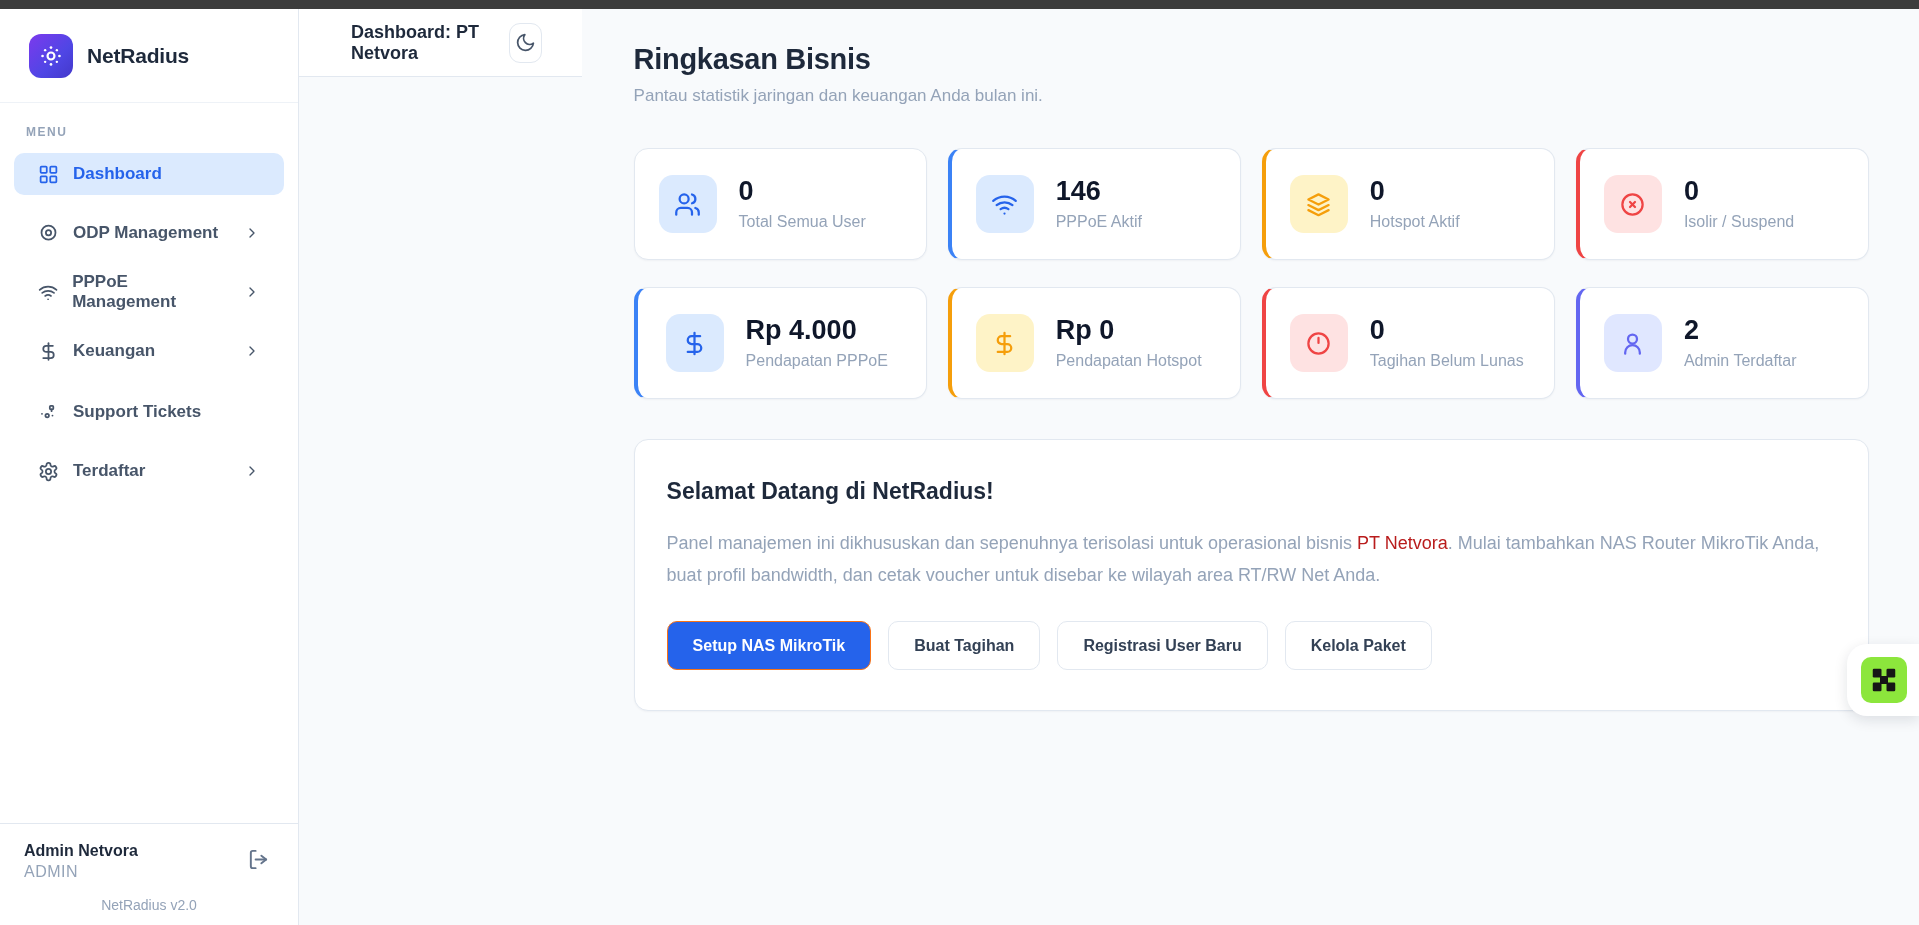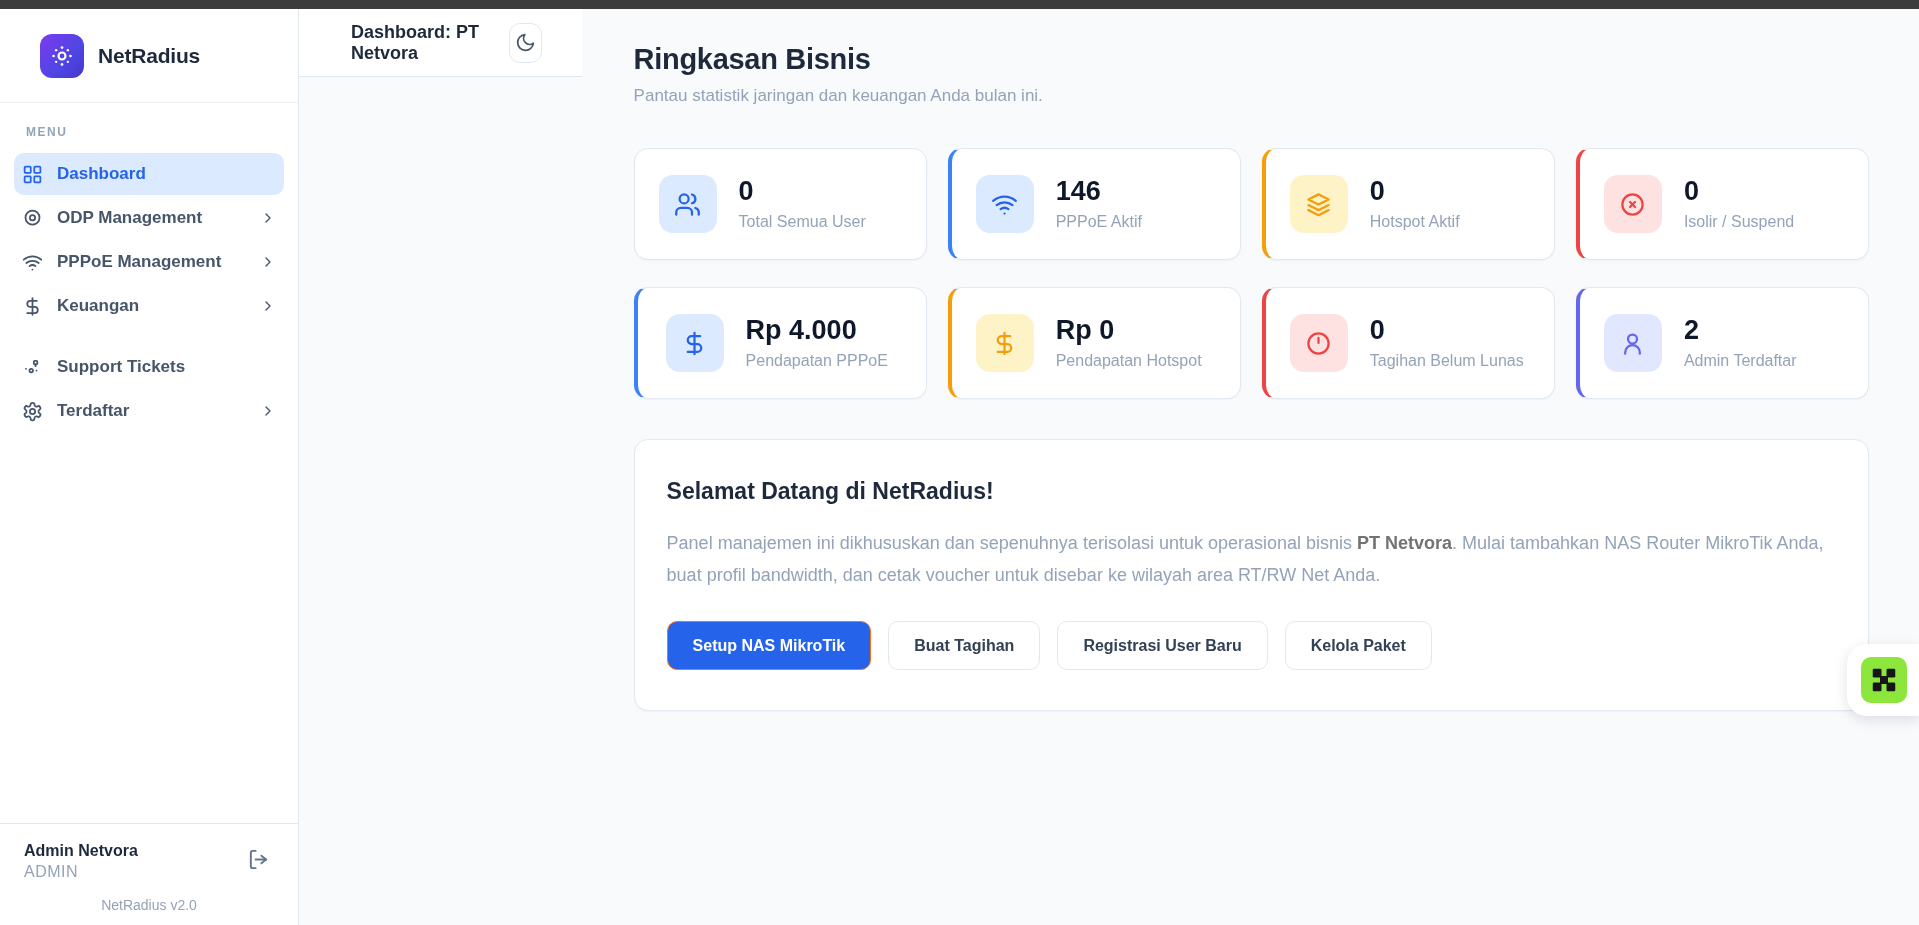--- a/index.html
+++ b/index.html
@@ -4,27 +4,27 @@
 <style>
   * { margin:0; padding:0; box-sizing:border-box; }
   html,body { width:1919px; height:925px; overflow:hidden; }
   body { font-family:"Liberation Sans", sans-serif; background:#f8fafc; color:#1e293b; position:relative; }
 
   .topstrip { height:9px; background:#3c3c3c; width:100%; }
   .shell { display:flex; height:916px; }
 
   
   .sidebar { width:299px; background:#ffffff; border-right:1px solid #e2e8f0; display:flex; flex-direction:column; flex-shrink:0; }
-  .brand { display:flex; align-items:center; gap:14px; padding:0 40px; height:94px; border-bottom:1px solid #eef2f7; }
+  .brand { display:flex; align-items:center; gap:14px; padding:0 29px; height:94px; border-bottom:1px solid #eef2f7; }
   .brand-logo { width:44px; height:44px; border-radius:12px; background:linear-gradient(135deg,#7c3aed,#4f46e5 60%,#4338ca); display:flex; align-items:center; justify-content:center; flex-shrink:0; }
   .brand-name { font-size:21px; font-weight:700; color:#1e293b; letter-spacing:-0.2px; }
 
   .nav { padding:22px 14px 0 14px; flex:1; }
   .menu-label { font-size:12px; font-weight:700; letter-spacing:1.5px; color:#94a3b8; padding:0 12px; margin-bottom:14px; }
-  .nav-item { display:flex; align-items:center; gap:14px; height:42px; padding:0 8px; border-radius:10px; margin-bottom:2px; color:#475569; font-size:17px; font-weight:600; cursor:pointer; }
+  .nav-item { display:flex; align-items:center; gap:14px; height:42px; padding:0 24px; border-radius:10px; margin-bottom:17px; color:#475569; font-size:17px; font-weight:600; cursor:pointer; }
   .nav-item .chev { margin-left:auto; color:#94a3b8; display:flex; }
   .nav-item.active { background:#dbeafe; color:#2563eb; }
   .nav-item.active svg { stroke:#2563eb; }
   .nav-item svg { stroke:#475569; }
   .nav-item.gap-top { margin-top:19px; }
 
   .sidebar-foot { border-top:1px solid #e2e8f0; padding:18px 24px 12px 24px; }
   .foot-row { display:flex; align-items:flex-start; }
   .foot-user { flex:1; }
   .foot-name { font-size:16px; font-weight:700; color:#1e293b; }
@@ -45,21 +45,21 @@
   .stats-grid { display:grid; grid-template-columns:repeat(4,1fr); gap:27px 21px; margin-top:42px; }
   .stat-card { background:#fff; border:1px solid #e2e8f0; border-radius:14px; height:112px; display:flex; align-items:center; padding:0 24px; gap:22px; box-shadow:0 1px 2px rgba(15,23,42,0.04); position:relative; }
   .stat-card.accent { border-left-width:4px; }
   .stat-icon { width:58px; height:58px; border-radius:14px; display:flex; align-items:center; justify-content:center; flex-shrink:0; }
   .stat-value { font-size:27px; font-weight:700; color:#0f172a; line-height:1.1; }
   .stat-label { font-size:16px; color:#94a3b8; margin-top:6px; }
 
   .welcome-card { background:#fff; border:1px solid #e2e8f0; border-radius:14px; margin-top:40px; padding:38px 32px 40px 32px; box-shadow:0 1px 2px rgba(15,23,42,0.04); }
   .welcome-title { font-size:23px; font-weight:700; color:#1e293b; }
   .welcome-body { font-size:18px; color:#94a3b8; line-height:32px; margin-top:22px; max-width:1490px; }
-  .welcome-body b { color:#737373; font-weight:700; }
+  .welcome-body b { color:#b91c1c; font-weight:400; }
   .btn-row { display:flex; gap:17px; margin-top:30px; }
   .btn { height:49px; padding:0 25px; border-radius:10px; font-size:16px; font-weight:600; font-family:"Liberation Sans",sans-serif; cursor:pointer; }
   .btn.primary { background:#2563eb; color:#ffffff; border:1px solid #f97316; }
   .btn.secondary { background:#ffffff; color:#334155; border:1px solid #e2e8f0; }
 
   
   .float-widget { position:absolute; right:0; top:644px; width:72px; height:72px; background:#ffffff; border-radius:20px 0 0 20px; box-shadow:0 4px 14px rgba(15,23,42,0.12); display:flex; align-items:center; padding-left:14px; }
   .creeper { width:46px; height:46px; border-radius:10px; background:#8ce63c; display:flex; align-items:center; justify-content:center; }
 
   svg { display:block; }

